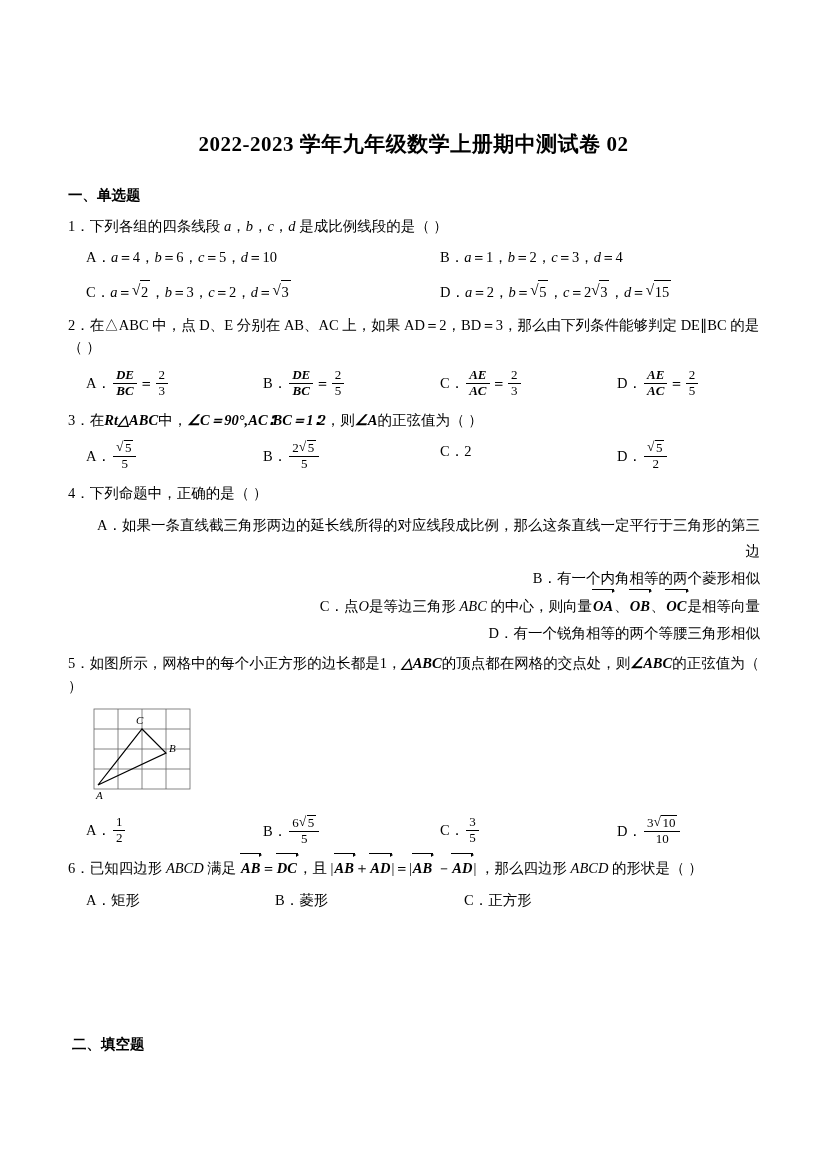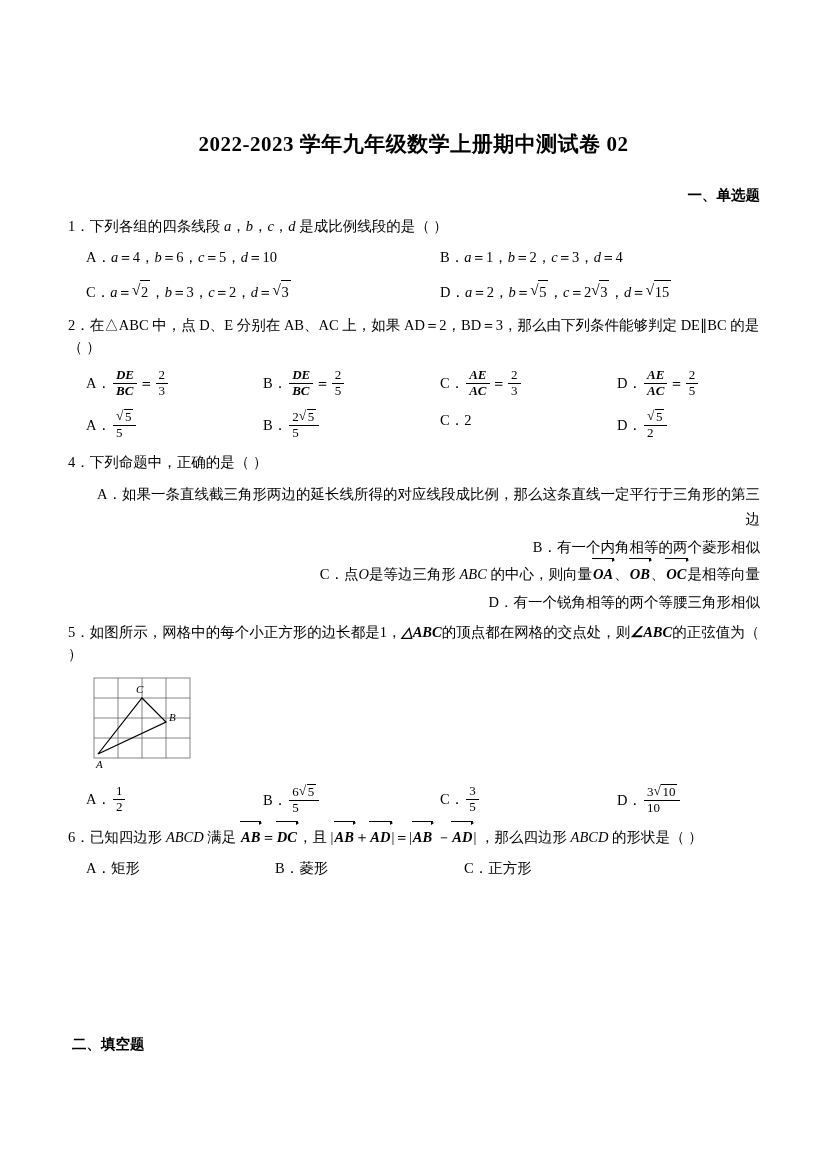--- a/index.html
+++ b/index.html
@@ -36,21 +36,20 @@
     position: absolute;
     left: 68px;
     top: 180px;
     width: 692px;
   }
   .section-head {
     font-weight: bold;
     font-size: 14.5px;
     margin: 6px 0 10px 0;
     font-family: "Liberation Sans", sans-serif;
-    text-align: right;
   }
   .q {
     margin: 0 0 9px 0;
     font-size: 14.5px;
     line-height: 1.55;
   }
   .opts {
     display: flex;
     width: 100%;
     margin: 4px 0 10px 0;
@@ -69,20 +68,21 @@
     line-height: 1.75;
     padding-left: 18px;
     margin: 2px 0;
     text-align: right;
   }
   .ital { font-style: italic; }
   .bi { font-style: italic; font-weight: bold; }
   .frac {
     display: inline-block;
     vertical-align: -0.55em;
+    text-align: center;
     font-size: 13px;
     line-height: 1.15;
     margin: 0 2px;
   }
   .frac .num { display: block; border-bottom: 1.1px solid #000; padding: 0 3px; }
   .frac .den { display: block; padding: 0 3px; }
   .sqrt {
     display: inline-block;
     position: relative;
     padding-left: 8px;
@@ -169,20 +169,23 @@
     <div class="q">
       <span class="q-num">2．</span><span>在△ABC 中，点 D、E 分别在 AB、AC 上，如果 AD＝2，BD＝3，那么由下列条件能够判定 DE∥BC 的是（  ）</span>
     </div>
     <div class="opts four">
       <div class="opt">A．<span class="frac"><span class="num bi">DE</span><span class="den bi">BC</span></span>＝<span class="frac"><span class="num">2</span><span class="den">3</span></span></div>
       <div class="opt">B．<span class="frac"><span class="num bi">DE</span><span class="den bi">BC</span></span>＝<span class="frac"><span class="num">2</span><span class="den">5</span></span></div>
       <div class="opt">C．<span class="frac"><span class="num bi">AE</span><span class="den bi">AC</span></span>＝<span class="frac"><span class="num">2</span><span class="den">3</span></span></div>
       <div class="opt">D．<span class="frac"><span class="num bi">AE</span><span class="den bi">AC</span></span>＝<span class="frac"><span class="num">2</span><span class="den">5</span></span></div>
     </div>
 
+    <div class="q">
+      <span class="q-num">3．</span><span>在<span class="bi">Rt△ABC</span>中，<span class="bi">∠C＝90°,AC∶BC＝1∶2</span>，则<span class="bi">∠A</span>的正弦值为（    ）</span>
+    </div>
     <div class="opts four">
       <div class="opt">A．<span class="frac"><span class="num"><span class="sqrt"><span>5</span></span></span><span class="den">5</span></span></div>
       <div class="opt">B．<span class="frac"><span class="num">2<span class="sqrt"><span>5</span></span></span><span class="den">5</span></span></div>
       <div class="opt">C．2</div>
       <div class="opt">D．<span class="frac"><span class="num"><span class="sqrt"><span>5</span></span></span><span class="den">2</span></span></div>
     </div>
 
     <div class="q">
       <span class="q-num">4．</span><span>下列命题中，正确的是（    ）</span>
     </div>

